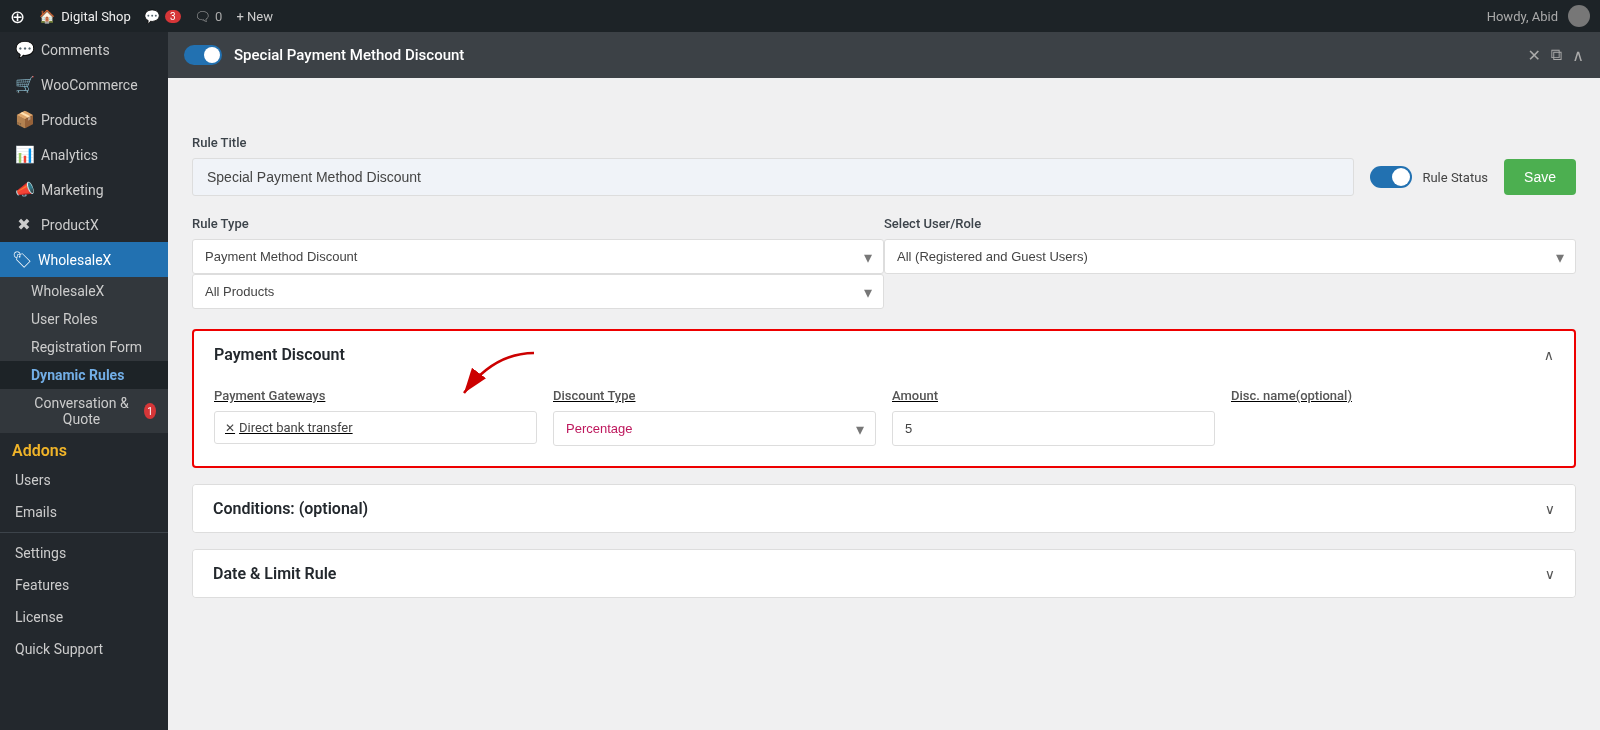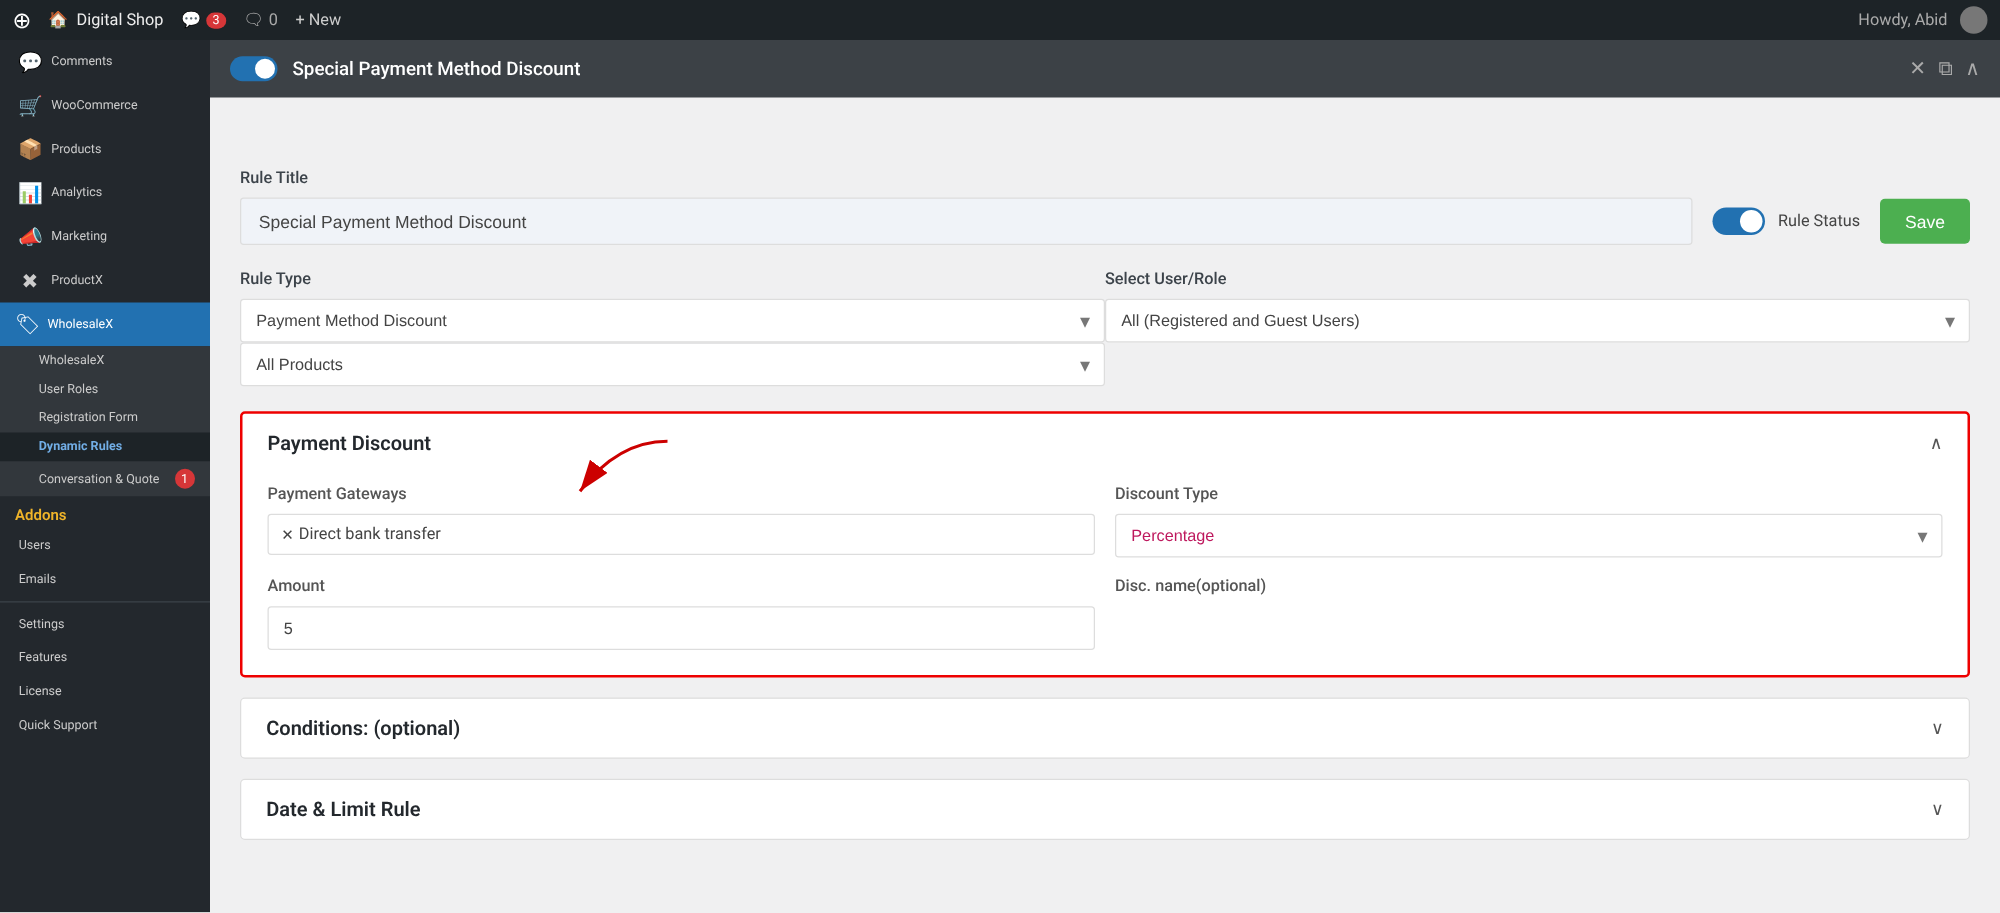--- a/index.html
+++ b/index.html
@@ -41,39 +41,39 @@
       display: flex;
       align-items: center;
       gap: 8px;
       padding: 8px 12px;
       cursor: pointer;
       color: #ccc;
       border-left: 3px solid transparent;
     }
     .sidebar-item.active { background: #2271b1; color: #fff; border-left-color: #72aee6; }
     .sidebar-icon { font-size: 16px; width: 18px; text-align: center; }
-    .sidebar-label { font-size: 10px; }
+    .sidebar-label { font-size: 14px; }
 
     .sidebar-submenu { background: #32373c; }
     .sidebar-submenu .sidebar-item { padding: 6px 12px 6px 28px; font-size: 13px; }
     .sidebar-submenu .sidebar-item.active { background: #1d2327; color: #72aee6; border-left-color: transparent; font-weight: 700; }
 
     .wholesalex-parent {
       background: #2271b1;
       color: #fff;
       display: flex;
       align-items: center;
       gap: 8px;
       padding: 8px 12px;
       cursor: pointer;
     }
 
     .sidebar-separator { height: 1px; background: #3c434a; margin: 4px 0; }
 
-    .addons-label { color: #f0b429; font-size: 12px; padding: 8px 12px 4px; font-weight: 600; }
+    .addons-label { color: #f0b429; font-size: 16px; padding: 8px 12px 4px; font-weight: 600; }
 
     .conv-badge { background: #d63638; color: #fff; border-radius: 50%; font-size: 10px; width: 16px; height: 16px; display: flex; align-items: center; justify-content: center; margin-left: 4px; }
 
     
     .content { flex: 1; overflow-y: auto; background: #f0f0f1; }
 
     
     .panel-header {
       background: #3c4146;
       display: flex;
@@ -152,21 +152,21 @@
     .section-header {
       display: flex;
       align-items: center;
       justify-content: space-between;
       padding: 14px 20px;
       cursor: pointer;
     }
     .section-title { font-size: 16px; font-weight: 600; color: #23282d; }
     .section-content { padding: 10px 20px 20px; }
 
-    .payment-grid { display: grid; grid-template-columns: 1fr 1fr; gap: 16px; }
+    .payment-grid { display: grid; grid-template-columns: 1fr 1fr 1fr 1fr; gap: 16px; text-decoration: underline; }
     .field-label { font-size: 13px; color: #555; margin-bottom: 8px; display: block; font-weight: 500; }
 
     .gateway-tag-input {
       border: 1px solid #ddd;
       border-radius: 3px;
       padding: 8px 10px;
       display: flex;
       align-items: center;
       gap: 6px;
       background: #fff;

